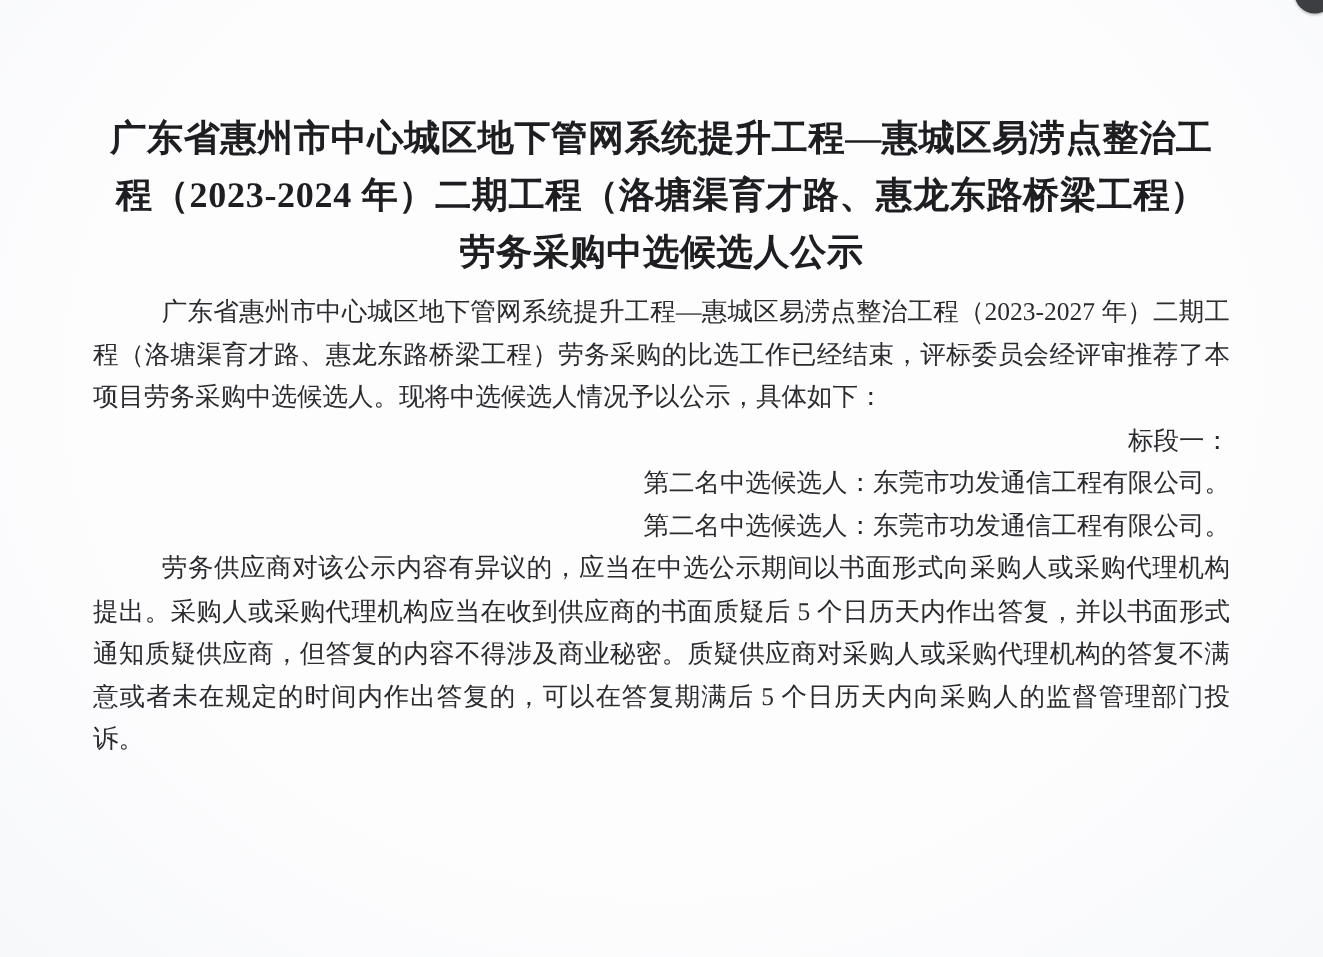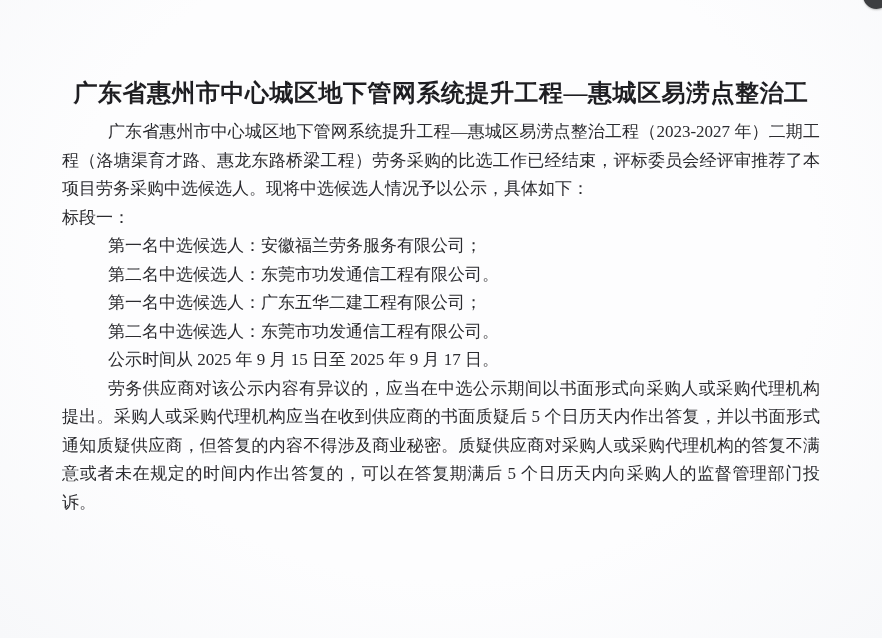--- a/index.html
+++ b/index.html
@@ -47,20 +47,21 @@
   }
   .title-line {
     display: block;
     white-space: nowrap;
   }
   .para, .line {
     margin: 0;
     font-size: 17px;
     line-height: 28.5px;
     color: #2b2b2f;
+    text-align: right;
   }
   .para {
     text-align: justify;
     word-break: break-all;
   }
   .indent {
     text-indent: 2.7em;
   }
   .section-heading-line {
     text-indent: 0;
@@ -70,33 +71,32 @@
 <body>
 
 <div class="page">
 
   <div class="corner-button"></div>
 
   <div class="doc">
 
     <h1 class="title">
       <span class="title-line">广东省惠州市中心城区地下管网系统提升工程—惠城区易涝点整治工</span>
+      <span class="title-line">程（2023-2024 年）二期工程（洛塘渠育才路、惠龙东路桥梁工程）</span>
+      <span class="title-line">劳务采购中选候选人公示</span>
     </h1>
 
     <p class="para indent">广东省惠州市中心城区地下管网系统提升工程—惠城区易涝点整治工程（2023-2027 年）二期工程（洛塘渠育才路、惠龙东路桥梁工程）劳务采购的比选工作已经结束，评标委员会经评审推荐了本项目劳务采购中选候选人。现将中选候选人情况予以公示，具体如下：</p>
 
     <div class="section">
       <p class="line section-heading-line">标段一：</p>
-      <p class="line indent">第一名中选候选人：安徽福兰劳务服务有限公司；</p>
       <p class="line indent">第二名中选候选人：东莞市功发通信工程有限公司。</p>
     </div>
 
     <div class="section">
-      <p class="line indent">第一名中选候选人：广东五华二建工程有限公司；</p>
       <p class="line indent">第二名中选候选人：东莞市功发通信工程有限公司。</p>
     </div>
 
-    <p class="line indent">公示时间从 2025 年 9 月 15 日至 2025 年 9 月 17 日。</p>
 
     <p class="para indent">劳务供应商对该公示内容有异议的，应当在中选公示期间以书面形式向采购人或采购代理机构提出。采购人或采购代理机构应当在收到供应商的书面质疑后 5 个日历天内作出答复，并以书面形式通知质疑供应商，但答复的内容不得涉及商业秘密。质疑供应商对采购人或采购代理机构的答复不满意或者未在规定的时间内作出答复的，可以在答复期满后 5 个日历天内向采购人的监督管理部门投诉。</p>
 
   </div>
 </div>
 
 </body></html>

